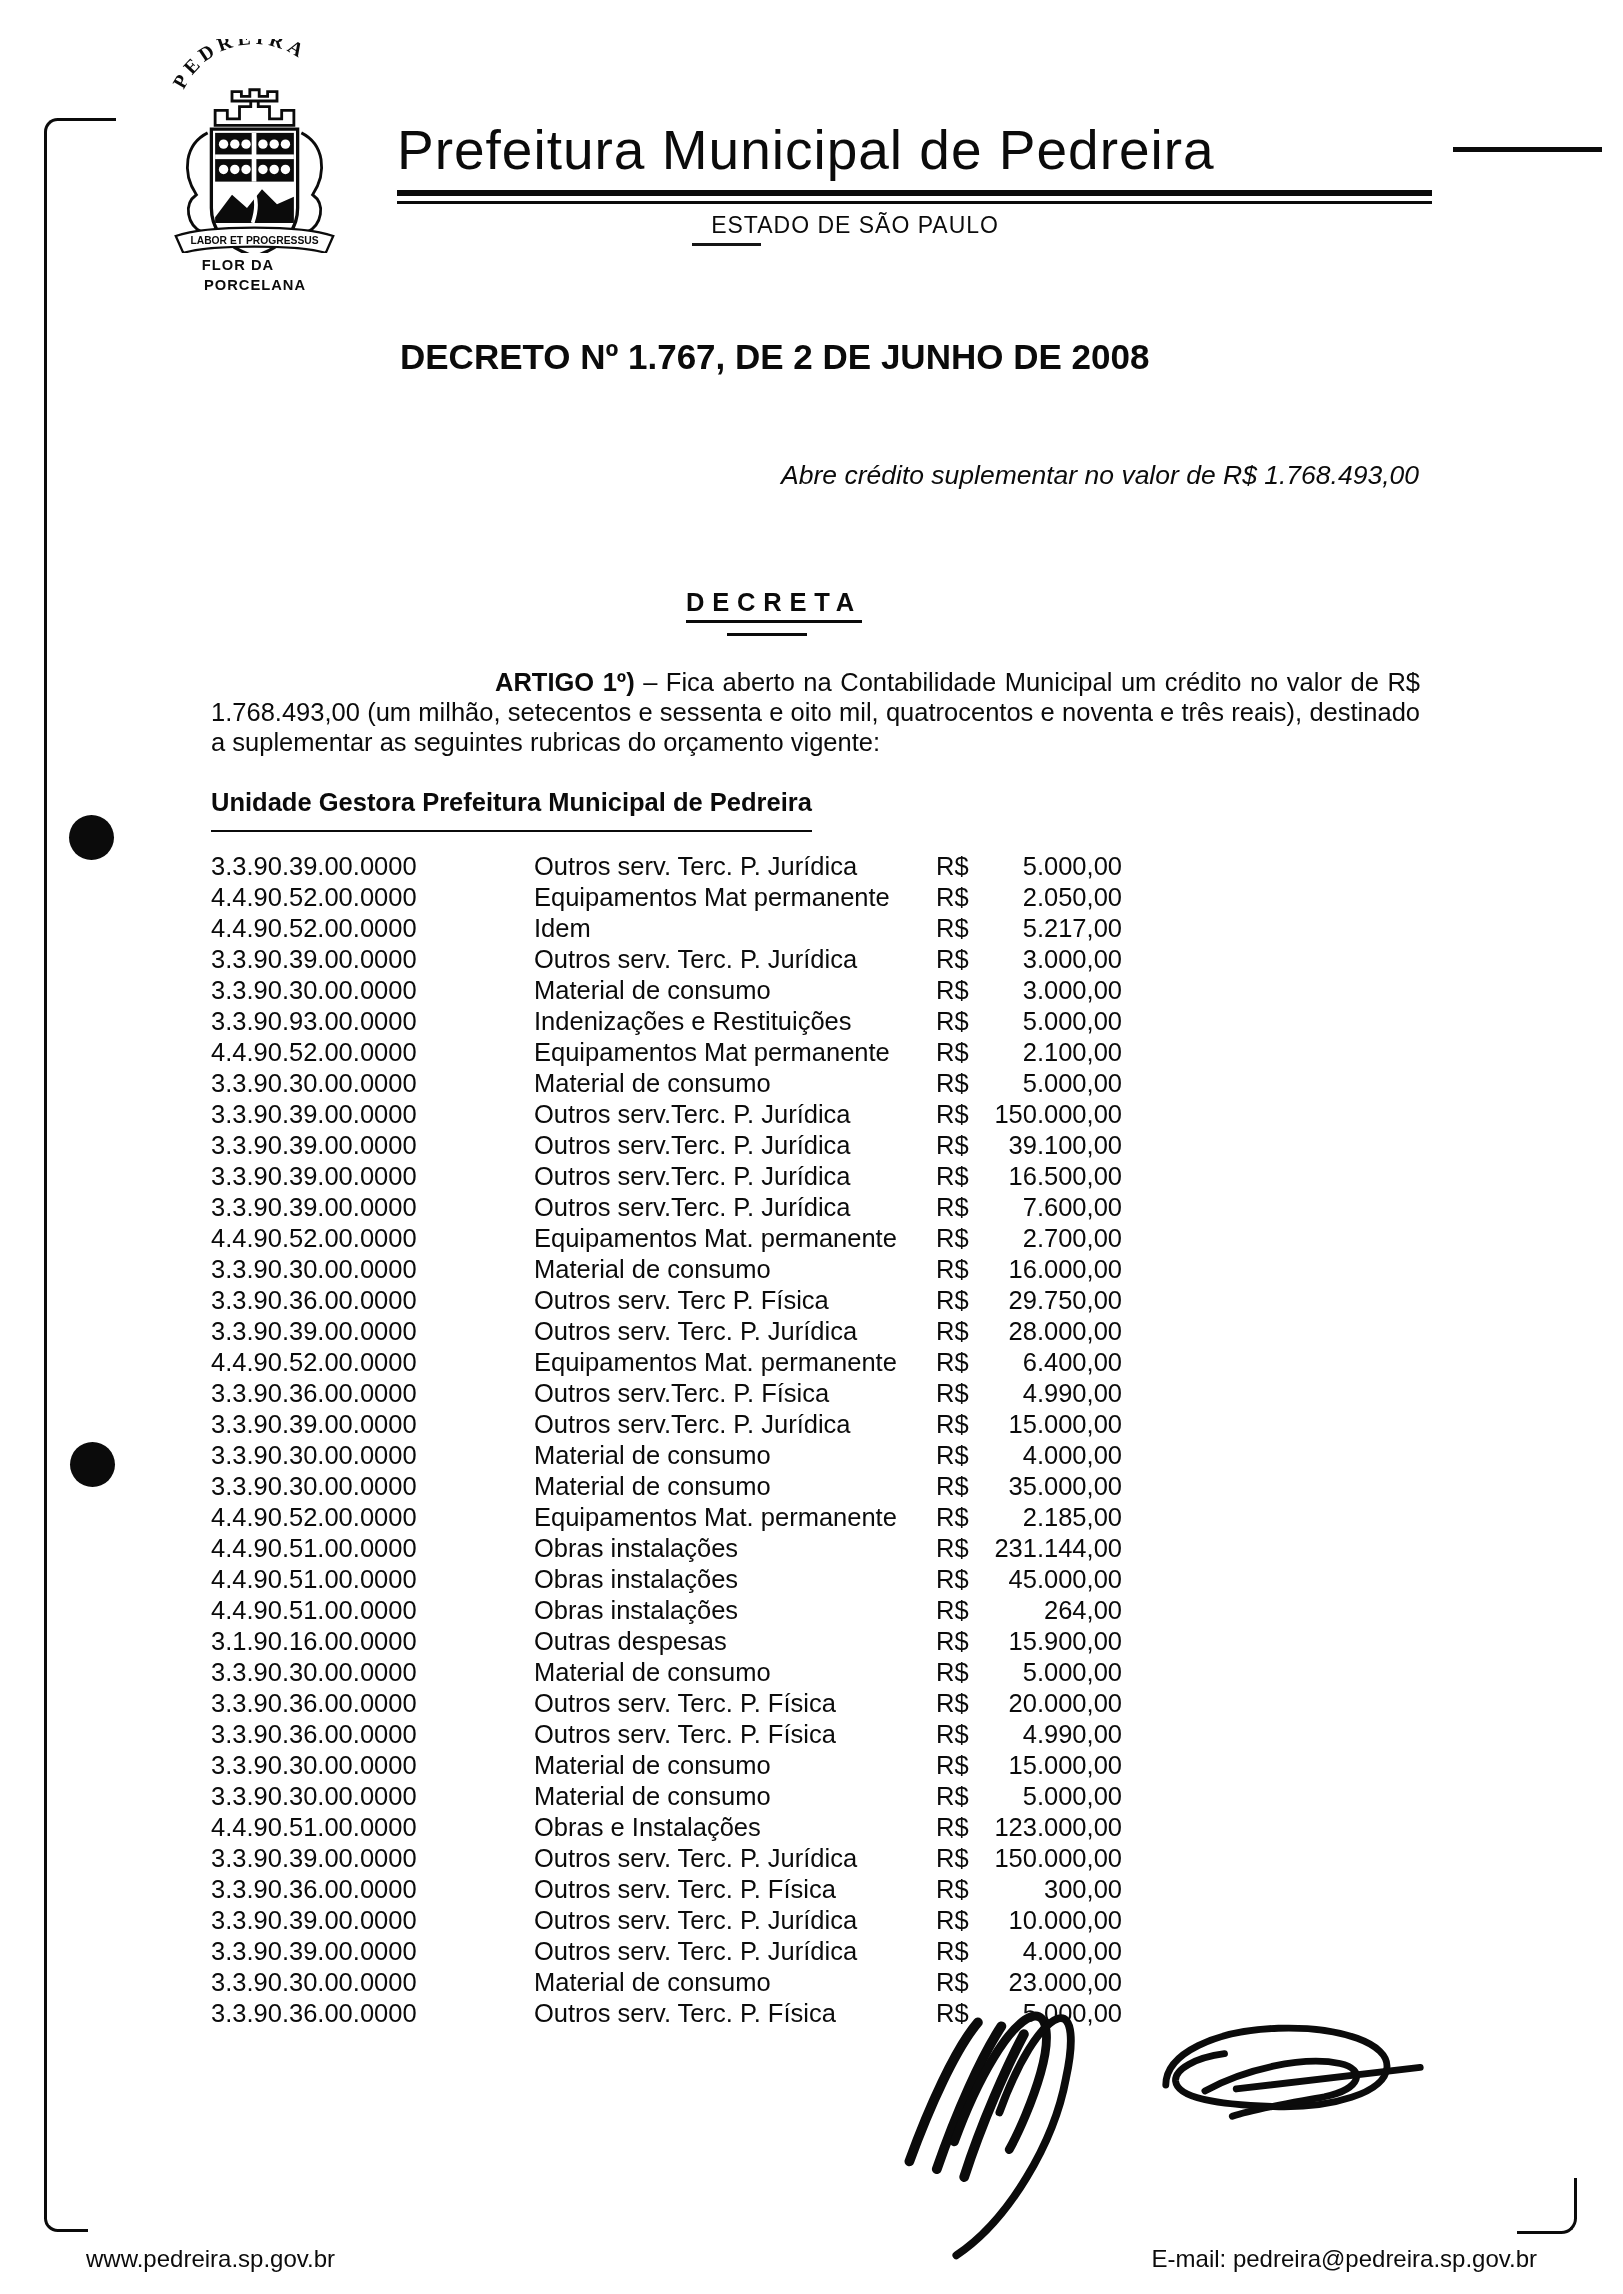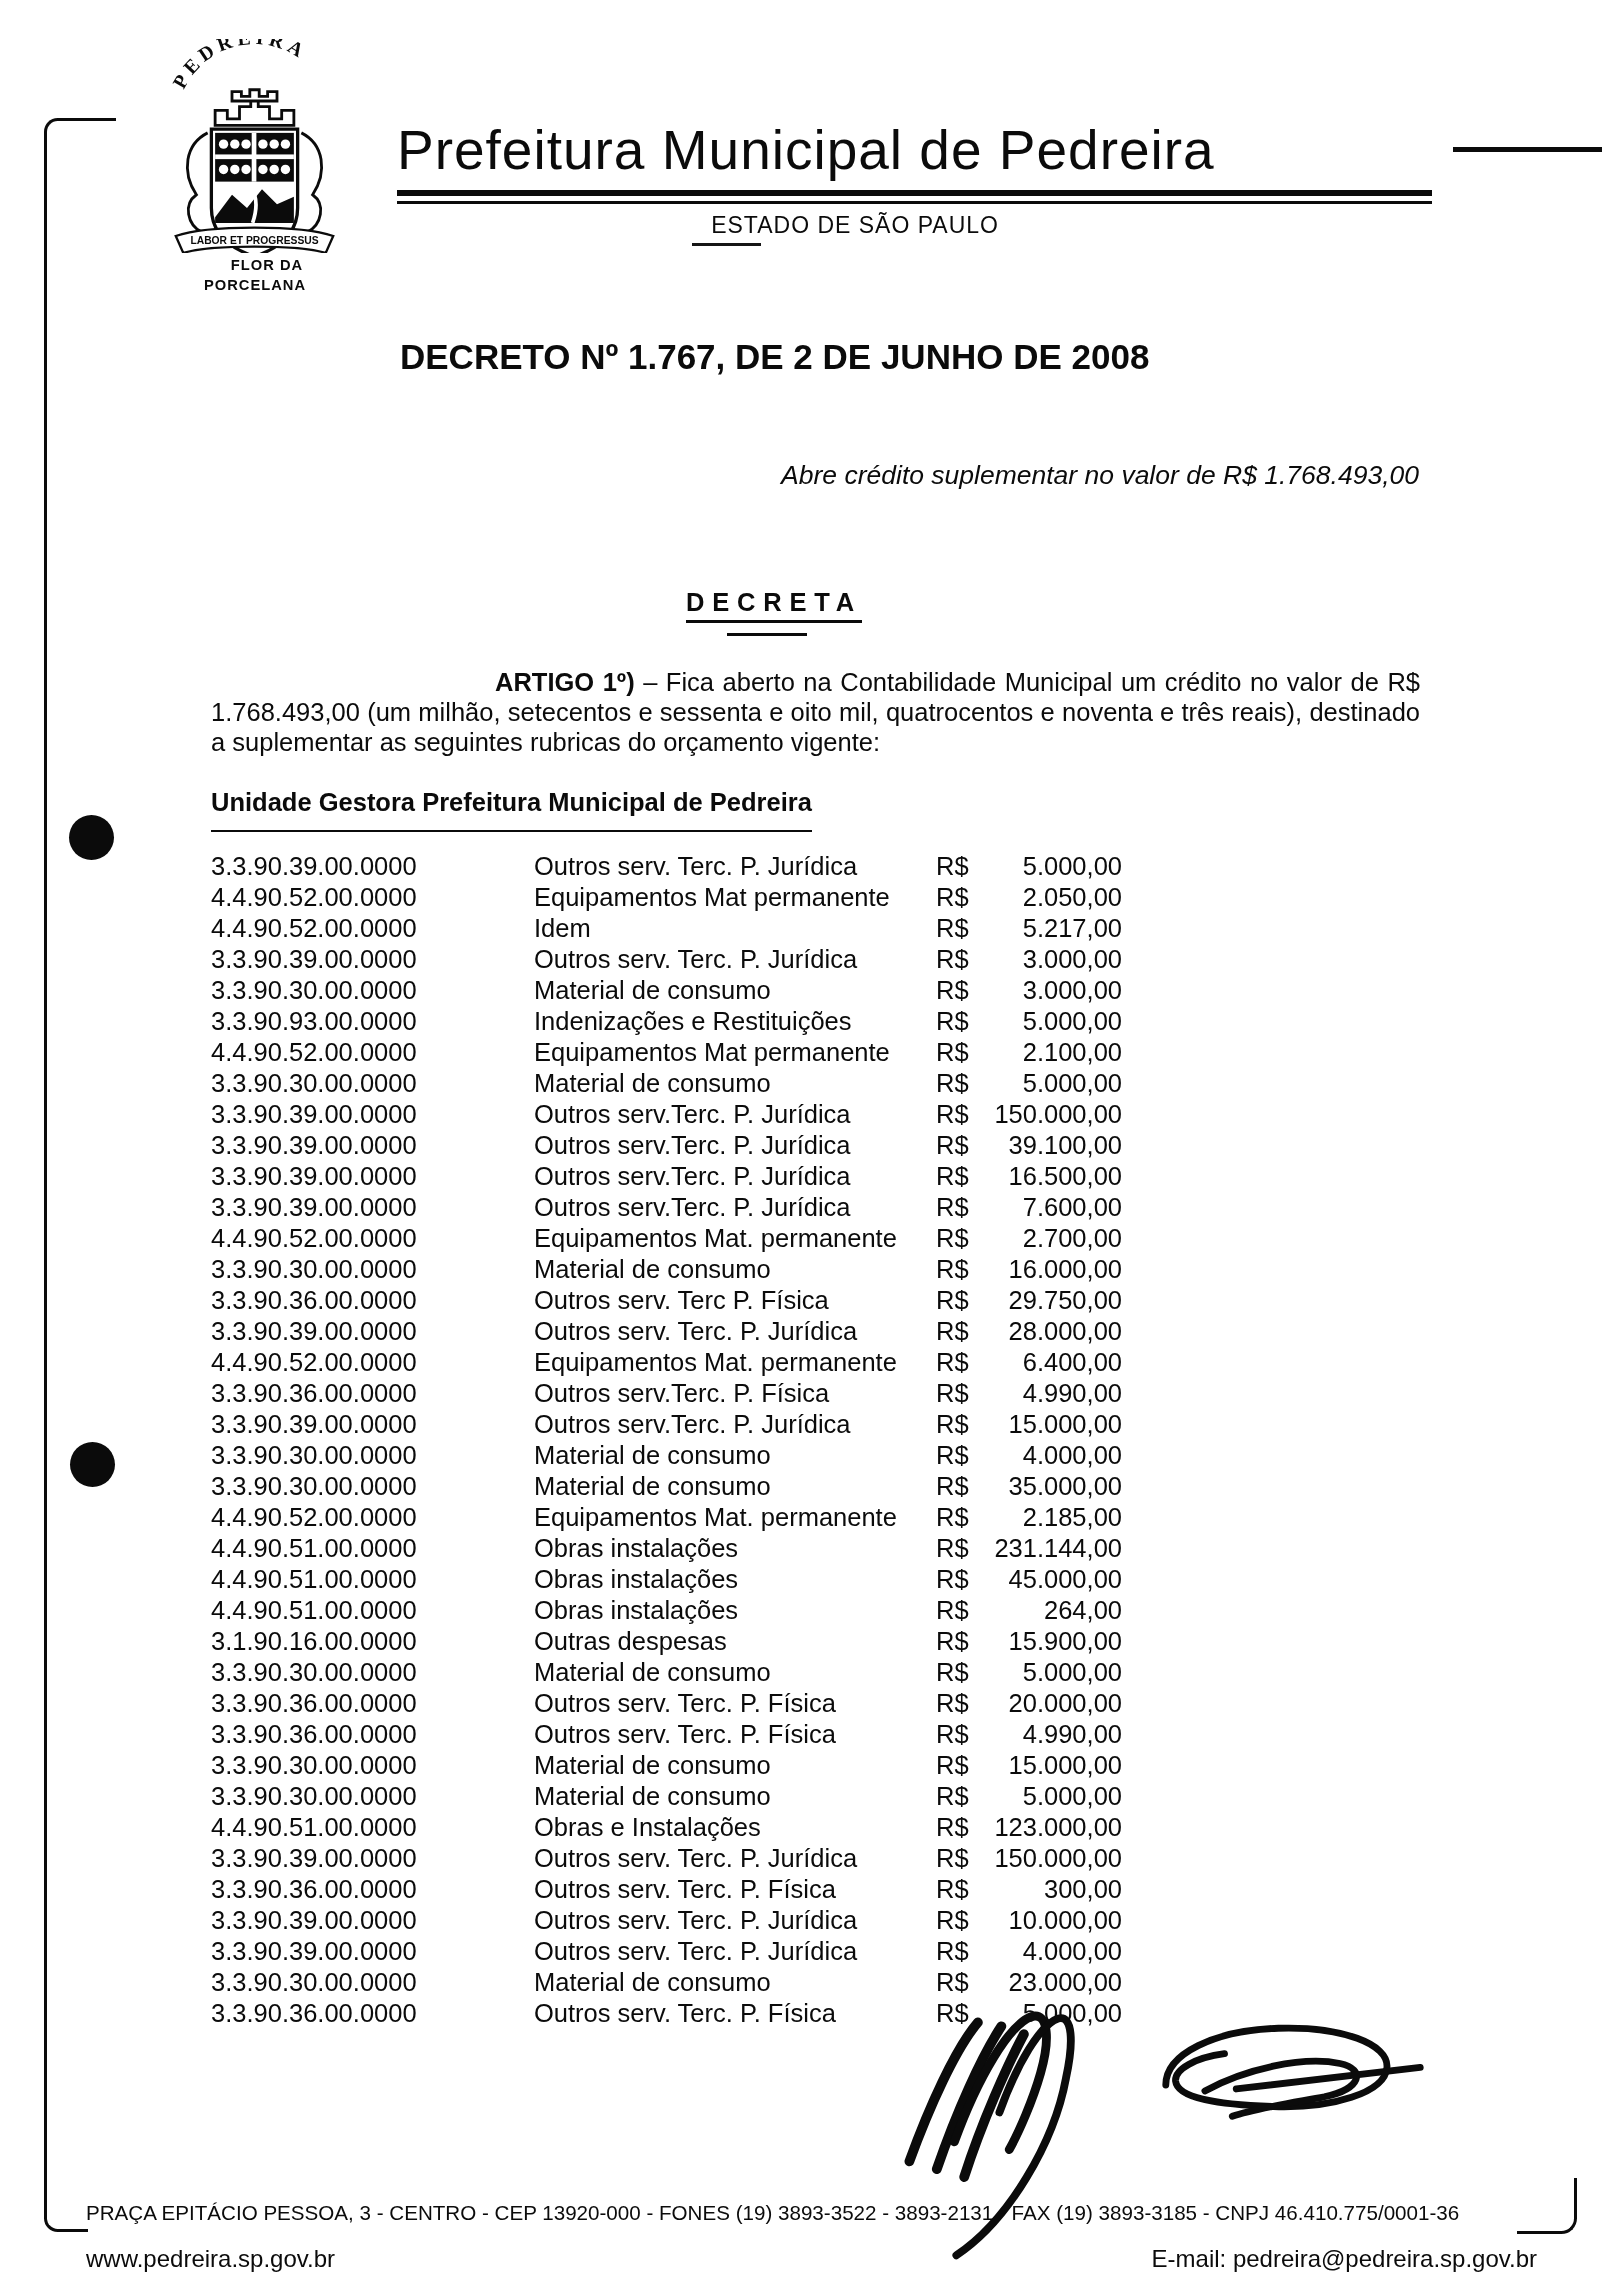--- a/index.html
+++ b/index.html
@@ -151,21 +151,21 @@
         <path d="M70,100 C46,112 42,142 58,166 C44,176 48,198 64,206"></path>
         <path d="M170,100 C194,112 198,142 182,166 C196,176 192,198 176,206"></path>
       </g>
 
       <g>
         <path d="M36,210 C70,198 170,198 204,210 L196,228 C166,219 74,219 44,228 z" fill="#ffffff" stroke="#0b0b0b" stroke-width="2.5"></path>
         <text x="120" y="219" text-anchor="middle" font-family="Liberation Sans, sans-serif" font-size="11" font-weight="bold" fill="#0b0b0b">LABOR ET PROGRESSUS</text>
       </g>
     </svg>
   </div>
-  <div class="abs crest-caption" style="left:159px;top:257px;">FLOR DA</div>
+  <div class="abs crest-caption" style="left:130px;top:257px;">FLOR DA</div>
   <div class="abs crest-caption" style="left:147px;top:277px;text-align:center;">PORCELANA</div>
 
   <div class="abs org-title">Prefeitura Municipal de Pedreira</div>
   <div class="abs org-underline-1"></div>
   <div class="abs org-underline-2"></div>
   <div class="abs org-subtitle">ESTADO DE SÃO PAULO</div>
   <div class="abs subtitle-scanline"></div>
 
   <div class="abs decree-title">DECRETO Nº 1.767, DE 2 DE JUNHO DE 2008</div>
   <div class="abs decree-summary">Abre crédito suplementar no valor de R$ 1.768.493,00</div>
@@ -456,20 +456,19 @@
         <path d="M130 120 C 148 70 172 30 190 24 C 205 20 206 48 198 85 C 186 150 140 230 86 266" stroke-width="8"></path>
       </g>
       <g stroke="#0b0b0b" fill="none" stroke-linecap="round">
         <path d="M300 92 C 300 60 350 36 415 34 C 480 32 528 50 526 74 C 524 100 470 116 410 114 C 355 112 312 106 310 88 C 309 76 330 64 360 60" stroke-width="7"></path>
         <path d="M340 98 C 380 76 440 62 478 70 C 505 76 500 96 462 104 C 430 110 390 116 368 124" stroke-width="7"></path>
         <path d="M372 96 L 560 74" stroke-width="7"></path>
       </g>
     </svg>
   </div>
 
-  <div class="abs footer-line1">PRAÇA EPITÁCIO PESSOA, 3 - CENTRO - CEP 13920-000 - FONES (19) 3893-3522 - 3893-2131 - FAX (19) 3893-3185 - CNPJ 46.410.775/0001-36</div>
   <div class="abs footer-line2">
     <span>www.pedreira.sp.gov.br</span>
     <span>E-mail: pedreira@pedreira.sp.gov.br</span>
   </div>
 
 </div>
 
 
 </body></html>

